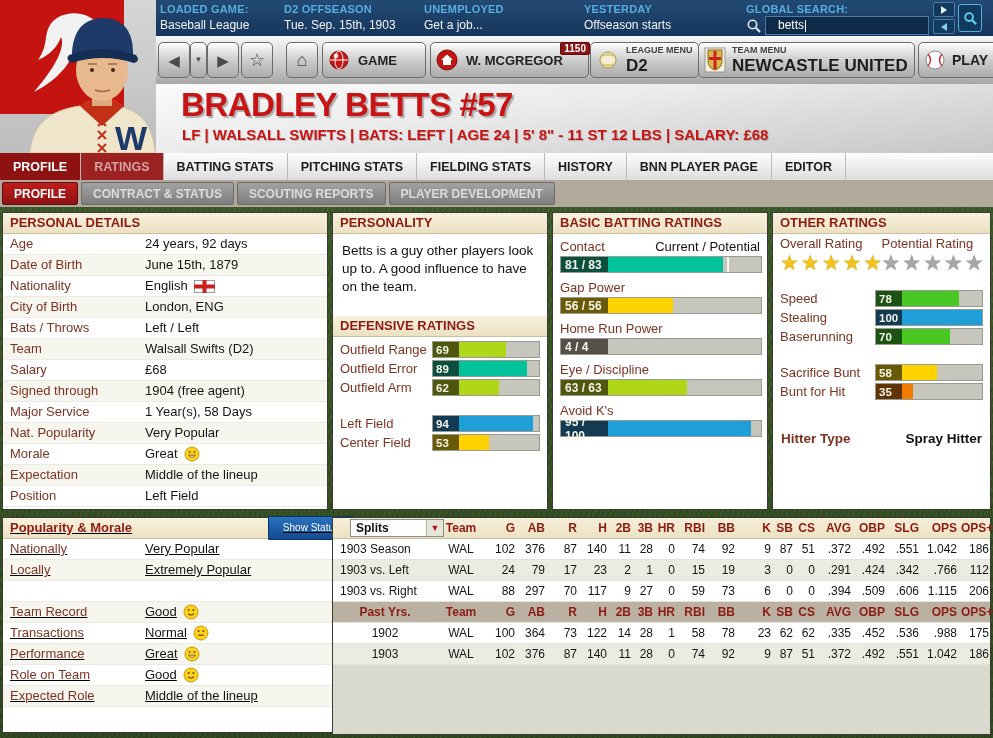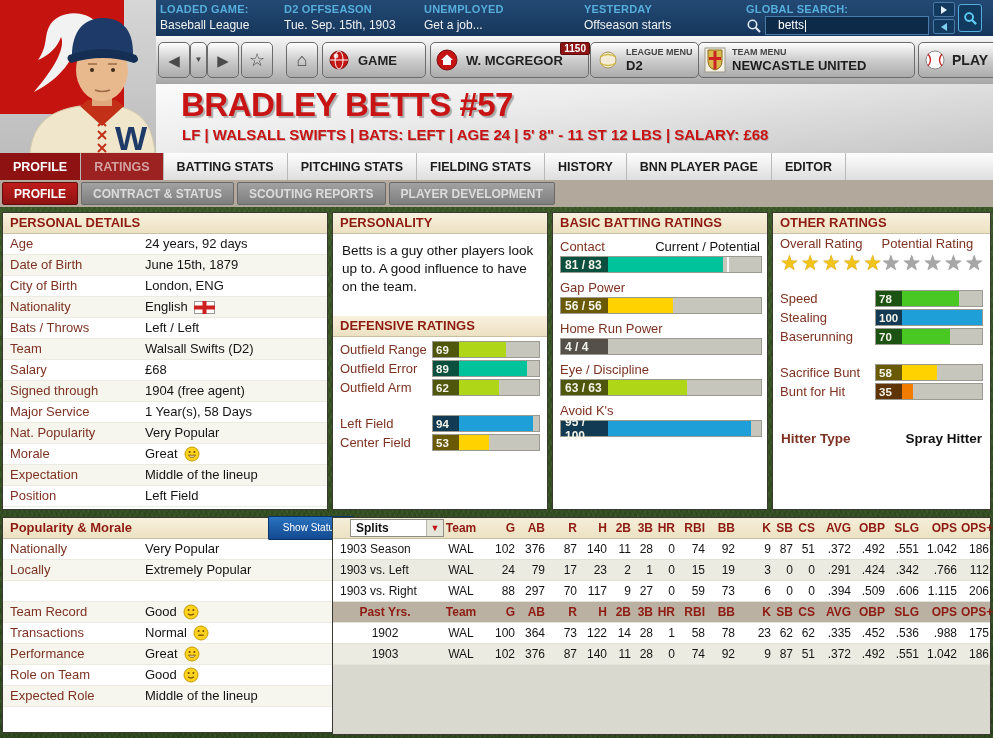--- a/index.html
+++ b/index.html
@@ -27,21 +27,21 @@
   #navbar{position:absolute;left:0;top:36px;width:993px;height:48px;
           background:linear-gradient(#f7f7f7,#cfcfcf 55%,#a6a6a6);border-bottom:1px solid #7c7c7c;}
   .nbtn{position:absolute;top:6px;height:34px;background:linear-gradient(#fefefe,#cdcdcd 50%,#ababab);
         border:1px solid #6b6b6b;border-radius:5px;box-shadow:inset 0 1px 0 #fff;
         display:flex;align-items:center;justify-content:center;color:#3c3c3c;}
   .glyph{font-size:15px;color:#4a4a4a;line-height:1;}
   .nbtn-txt{font-weight:bold;font-size:13px;color:#222;}
   .menu-btn{flex-direction:row;justify-content:flex-start;padding-left:5px;}
   .menu-col{display:flex;flex-direction:column;align-items:flex-start;margin-left:6px;}
   .menu-small{font-size:9px;color:#444;font-weight:bold;}
-  .menu-big{font-size:13px;color:#1d1d1d;font-weight:bold;margin-top:1px;}
+  .menu-big{font-size:17px;color:#1d1d1d;font-weight:bold;margin-top:1px;}
   .badge{position:absolute;top:-1px;right:-2px;background:#8e1414;color:#fff;font-size:10px;
          font-weight:bold;padding:0 3px;border:1px solid #5d0c0c;border-radius:2px;}
   
   #pheader{position:absolute;left:0;top:84px;width:993px;height:69px;
            background:linear-gradient(173deg,#ffffff,#ececec 45%,#c6c6c6);}
   #player-name{position:absolute;left:181px;top:2px;font-size:33px;font-weight:bold;color:#c81414;
                letter-spacing:-.5px;text-shadow:2px 2px 1px rgba(90,90,90,.45);}
   #player-info{position:absolute;left:182px;top:42px;font-size:15px;font-weight:bold;color:#c81414;
                text-shadow:1px 1px 0 rgba(120,120,120,.4);}
   
@@ -297,30 +297,30 @@
     <div id="pd-rows">
         <div class="prow">
     <span class="plbl">Age</span>
     <span class="pval">24 years, 92 days</span>
         </div>
         <div class="prow">
     <span class="plbl">Date of Birth</span>
     <span class="pval">June 15th, 1879</span>
         </div>
         <div class="prow">
-    <span class="plbl">City of Birth</span>
-    <span class="pval">London, ENG</span>
-        </div>
-        <div class="prow">
     <span class="plbl">Nationality</span>
     <span class="pval">English<svg width="21" height="13" viewBox="0 0 21 13">
   <rect x="0.5" y="0.5" width="20" height="12" fill="#fff" stroke="#999"></rect>
   <rect x="8.5" y="0" width="4" height="13" fill="#cf2020"></rect>
               <rect x="0" y="4.5" width="21" height="4" fill="#cf2020"></rect>
             </svg></span>
+        </div>
+        <div class="prow">
+    <span class="plbl">City of Birth</span>
+    <span class="pval">London, ENG</span>
         </div>
         <div class="prow">
     <span class="plbl">Bats / Throws</span>
     <span class="pval">Left / Left</span>
         </div>
         <div class="prow">
     <span class="plbl">Team</span>
     <span class="pval">Walsall Swifts (D2)</span>
         </div>
         <div class="prow">
@@ -352,21 +352,21 @@
     <span class="plbl">Expectation</span>
     <span class="pval">Middle of the lineup</span>
         </div>
         <div class="prow">
     <span class="plbl">Position</span>
     <span class="pval">Left Field</span>
         </div>
       </div>
   </div>
 
-  <div class="panel" style="left:2px;top:310px;width:360px;height:216px;">
+  <div class="panel" style="left:2px;top:310px;width:360px;height:216px;text-decoration:underline;">
     <div class="phead">
       <span>Popularity &amp; Morale</span>
       <span id="show-status-btn">Show Status</span>
     </div>
     <div id="pm-rows">
         <div class="prow">
     <span class="plbl">Nationally</span>
     <span class="pval">Very Popular</span>
         </div>
         <div class="prow">

